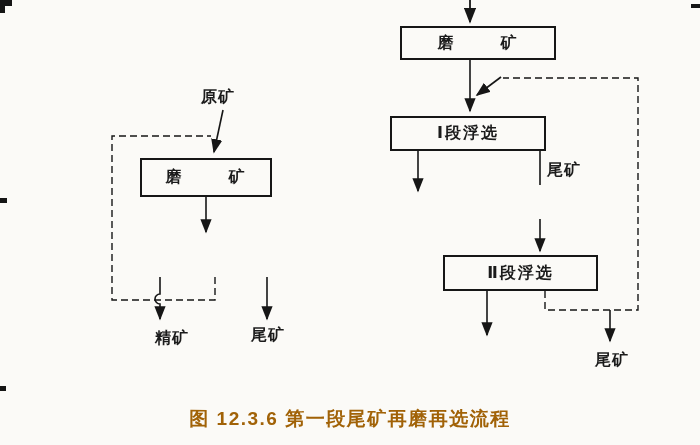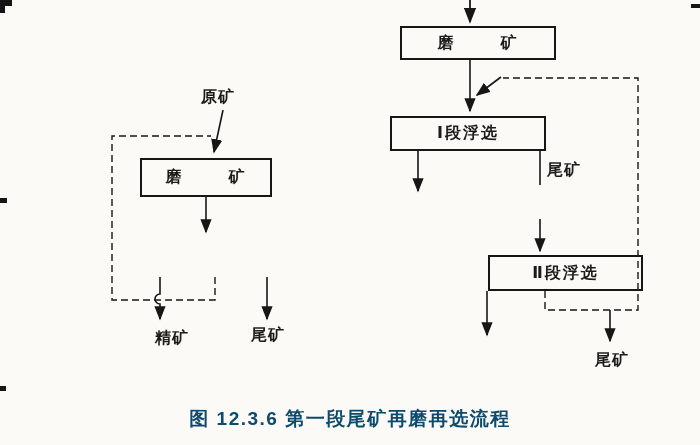--- a/index.html
+++ b/index.html
@@ -31,21 +31,21 @@
     letter-spacing:1px;
     white-space:pre;
   }
   .center{text-align:center;}
   .caption{
     position:absolute;
     left:0;right:0;top:406px;
     text-align:center;
     font-size:19px;font-weight:700;
     letter-spacing:1.5px;
-    color:#0c4a6e;
+    color:#a16207;
   }
   .artifact{position:absolute;background:#151515;}
 </style>
 </head>
 <body>
 
 <div id="canvas">
 
   <svg class="flow-lines" viewBox="0 0 700 445">
     <defs>
@@ -81,21 +81,21 @@
   <div class="lbl center" style="left:240px;top:325px;width:56px;">尾矿</div>
 
   <div class="box wide" style="left:400px;top:26px;width:152px;height:30px;">磨 矿</div>
 
   <div class="box" style="left:384px;top:116px;width:152px;height:31px;margin-left:6px;">Ⅰ段浮选</div>
 
 
   <div class="lbl" style="left:547px;top:160px;">尾矿</div>
 
 
-  <div class="box" style="left:488px;top:255px;width:151px;height:32px;">Ⅱ段浮选</div>
+  <div class="box" style="left:443px;top:255px;width:151px;height:32px;">Ⅱ段浮选</div>
 
 
   <div class="lbl center" style="left:584px;top:350px;width:56px;">尾矿</div>
 
   <div class="caption">图 12.3.6  第一段尾矿再磨再选流程</div>
 
   <div class="artifact" style="left:0;top:0;width:12px;height:6px;"></div>
   <div class="artifact" style="left:0;top:0;width:5px;height:13px;"></div>
   <div class="artifact" style="right:0;top:4px;width:9px;height:4px;"></div>
   <div class="artifact" style="left:0;top:198px;width:7px;height:5px;"></div>

